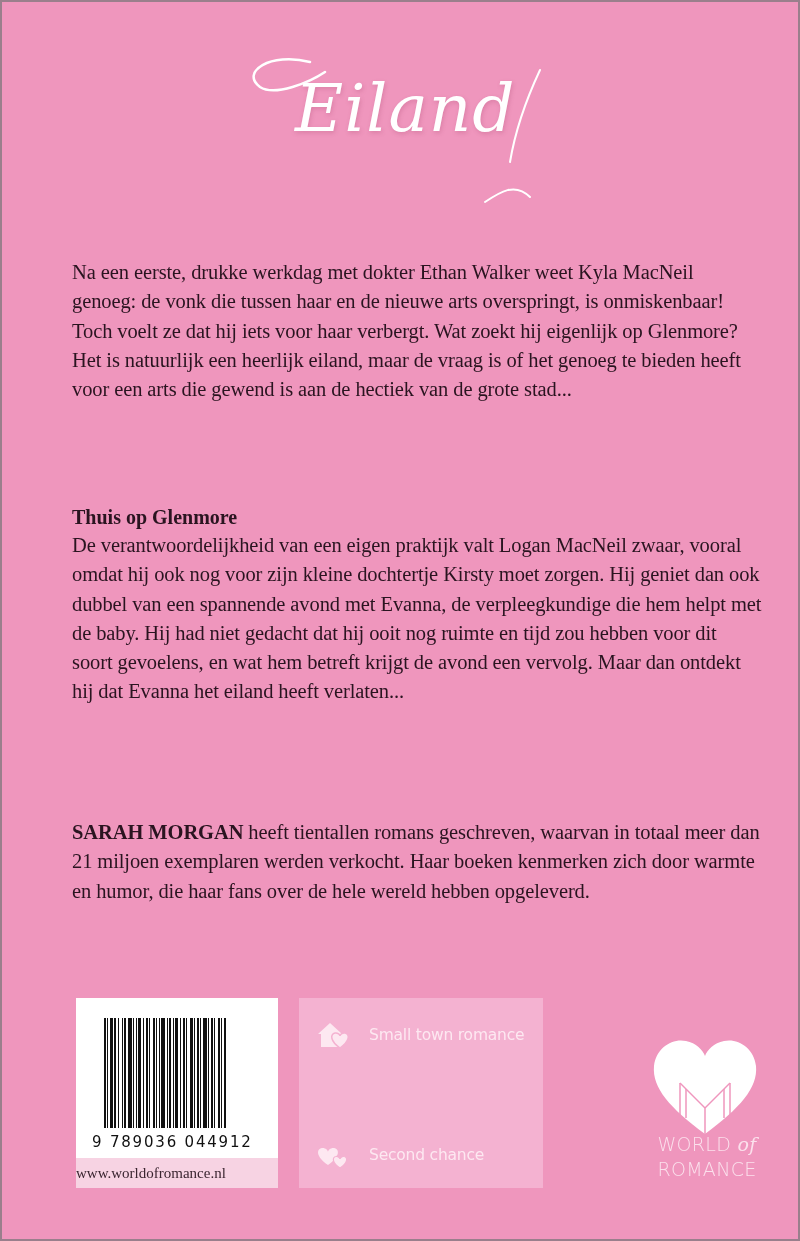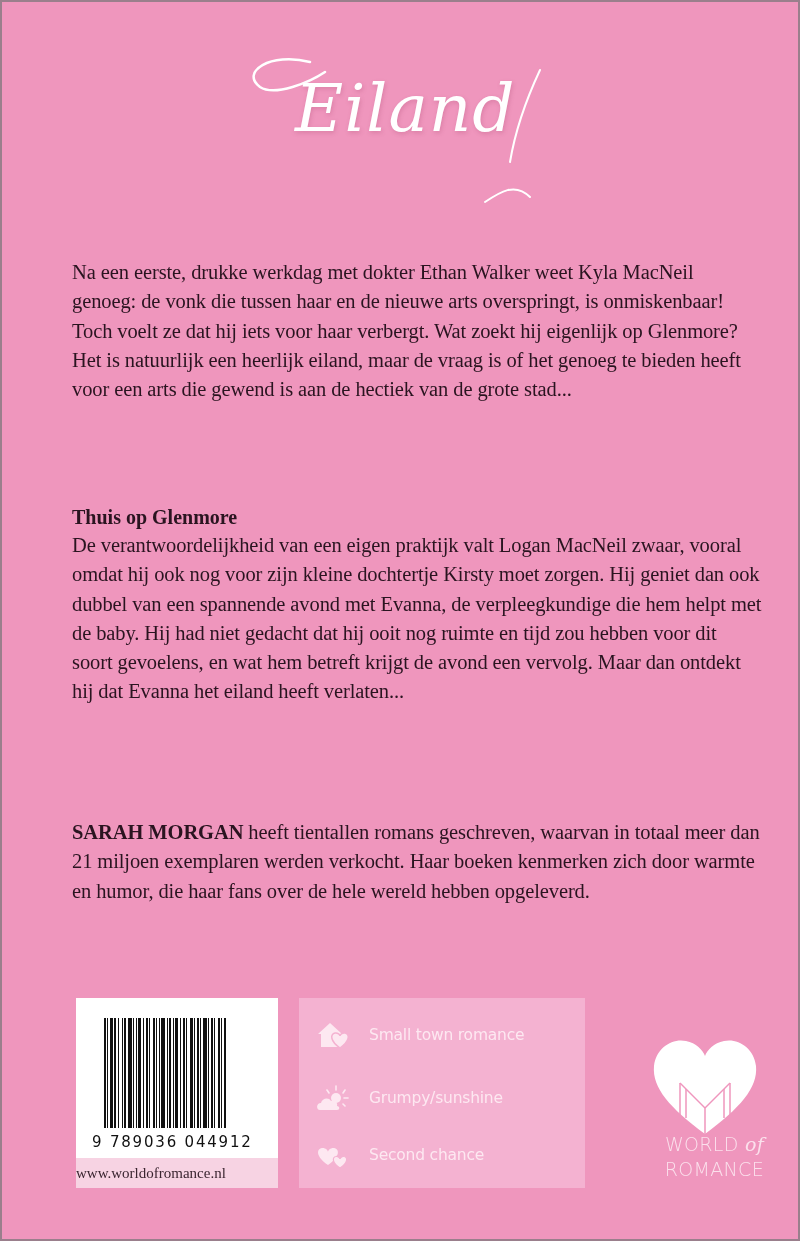--- a/index.html
+++ b/index.html
@@ -55,38 +55,38 @@
     .barcode-num {
       position: absolute; left: 16px; top: 135px; width: 180px;
       font-family: "DejaVu Sans", sans-serif; font-size: 15px; letter-spacing: 1.8px; color: #111;
     }
     .site {
       position: absolute; left: 0; bottom: 0; width: 202px; height: 30px;
       background: #f7d3e3; color: #3a2530; font-size: 15px;
       line-height: 30px;
     }
     .tags {
-      position: absolute; left: 299px; top: 998px; width: 286px; height: 190px;
+      position: absolute; left: 299px; top: 998px; width: 244px; height: 190px;
       background: #f4b2d1;
     }
     .tag {
       position: absolute; left: 0; width: 244px; height: 40px;
       display: flex; align-items: center;
     }
     .tag .ic { width: 36px; height: 30px; margin-left: 16px; display: flex; align-items: center; justify-content: center; }
     .tag .lbl {
       margin-left: 18px; color: #fde8f1; font-family: "DejaVu Sans", sans-serif;
       font-size: 15.5px; letter-spacing: -0.2px;
     }
     .t1 { top: 17px; } .t2 { top: 80px; } .t3 { top: 137px; }
     .logo { position: absolute; left: 650px; top: 1030px; width: 110px; height: 170px; }
     .logo-text {
       position: absolute; left: 650px; top: 1132px; width: 114px;
       color: #fbe0ec; font-family: "DejaVu Sans", sans-serif; font-weight: 200;
-      font-size: 19px; line-height: 25px; text-align: right; letter-spacing: 0.3px;
+      font-size: 19px; line-height: 25px; text-align: center; letter-spacing: 0.3px;
     }
     .logo-text i { font-family: "DejaVu Serif", serif; }
   </style>
 </head>
 <body>
 
 <div class="title">
   <svg class="swash" viewBox="0 0 320 180">
     <path d="M70 20 C 30 10, 0 30, 20 45 C 35 55, 70 40, 85 30" fill="none" stroke="#fff" stroke-width="2.5" stroke-linecap="round"></path>
     <path d="M300 28 C 285 60, 275 90, 270 120" fill="none" stroke="#fff" stroke-width="2" stroke-linecap="round"></path>
@@ -188,36 +188,20 @@
 
 <div class="tags">
   <div class="tag t1">
     <span class="ic">
       <svg width="34" height="28" viewBox="0 0 34 28">
         <path d="M2 13 L14 2 L26 13 L23 13 L23 26 L5 26 L5 13 Z" fill="#fde8f1"></path>
         <path d="M24 27 C 14 20, 14 13, 19 12 C 22 11.5, 24 14, 24 15 C 24 14, 26 11.5, 29 12 C 34 13, 34 20, 24 27 Z" fill="#fde8f1" stroke="#f4b2d1" stroke-width="1.5"></path>
       </svg>
     </span>
     <span class="lbl">Small town romance</span>
-  </div>
-  <div class="tag t2">
-    <span class="ic">
-      <svg width="34" height="28" viewBox="0 0 34 28">
-        <g stroke="#fde8f1" stroke-width="1.6" stroke-linecap="round">
-          <line x1="20" y1="2" x2="20" y2="6"></line>
-            <line x1="11" y1="6" x2="13" y2="9"></line>
-            <line x1="29" y1="6" x2="27" y2="9"></line>
-            <line x1="32" y1="14" x2="28" y2="14"></line>
-            <line x1="29" y1="22" x2="27" y2="20"></line>
-        </g>
-        <circle cx="20" cy="14" r="5" fill="#fde8f1"></circle>
-        <path d="M4 26 C 0 26, 0 19, 5 19 C 6 14, 13 13, 15 17 C 19 16, 22 19, 21 22 C 24 22, 24 26, 21 26 Z" fill="#fde8f1"></path>
-      </svg>
-    </span>
-    <span class="lbl">Grumpy/sunshine</span>
   </div>
   <div class="tag t3">
     <span class="ic">
       <svg width="34" height="28" viewBox="0 0 34 28">
         <path d="M12 24 C 0 16, 0 8, 6 7 C 9 6.5, 12 9, 12 11 C 12 9, 15 6.5, 18 7 C 24 8, 24 16, 12 24 Z" fill="#fde8f1"></path>
         <path d="M24 27 C 16 22, 16 16, 20 15.5 C 22 15, 24 17, 24 18 C 24 17, 26 15, 28 15.5 C 32 16, 32 22, 24 27 Z" fill="#fde8f1" stroke="#f4b2d1" stroke-width="1.2"></path>
       </svg>
     </span>
     <span class="lbl">Second chance</span>
   </div>

